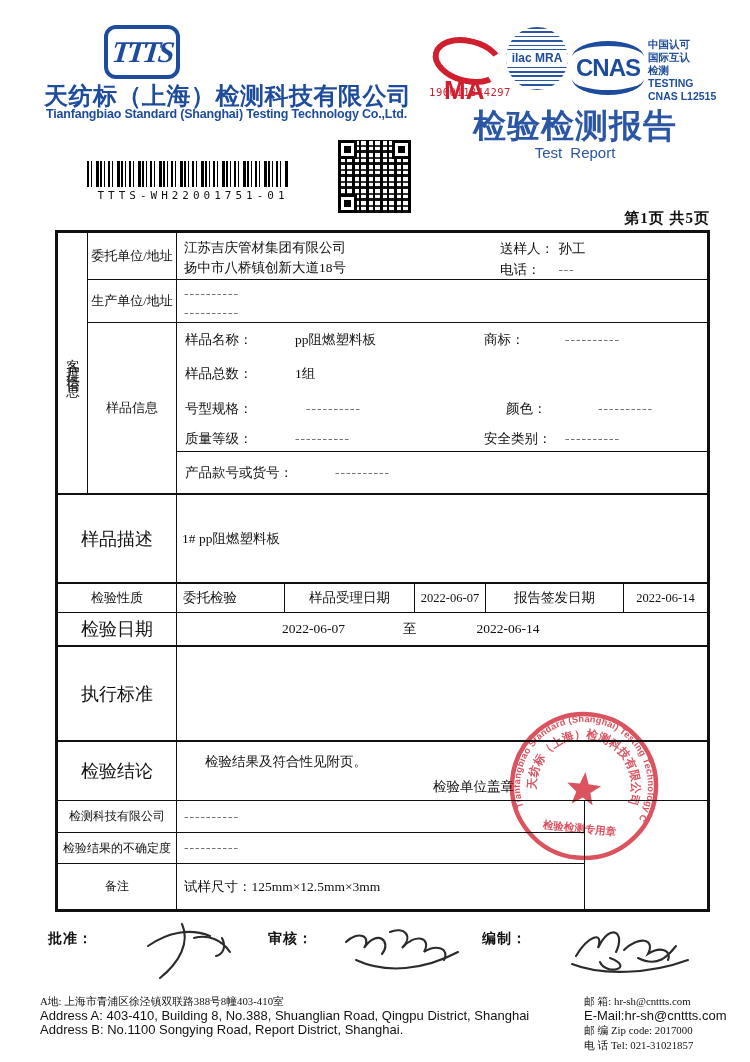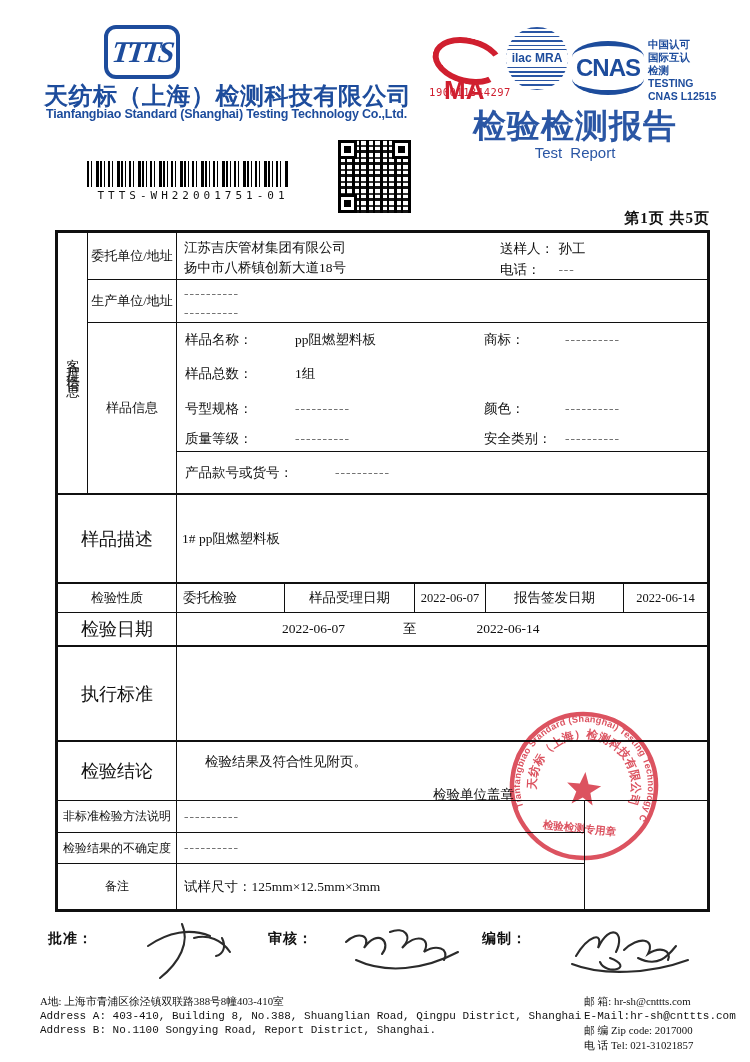--- a/index.html
+++ b/index.html
@@ -91,21 +91,21 @@
   .r1c { display:flex; padding-top:5px; }
   .r1-left { flex:1; padding-left:7px; line-height:20px; }
   .r1-right { width:207px; line-height:21px; }
   .r-label { display:inline-block; width:55px; }
 
   .r2c { padding:4px 0 0 7px; line-height:19px; }
   .dash { color:#6e6e6e; letter-spacing:1px; }
 
   .si-rows { flex:1; display:flex; flex-direction:column; }
   .si-row { display:flex; align-items:center; padding-left:8px; }
-  .si-r1 { height:33px; } .si-r2 { height:36px;align-items:center; } .si-r3 { height:34px; } .si-r4 { height:25px; }
+  .si-r1 { height:33px; } .si-r2 { height:36px;align-items:center; } .si-r3 { height:34px;gap:11px; } .si-r4 { height:25px; }
   .si-r5 { flex:1; border-top:1px solid #101010; }
   .si-l { width:110px; } .si-v { width:189px; } .si-rl { width:81px; } .si-rv { flex:1; }
 
   .rowDesc { height:89px; border-top:2px solid #101010; }
   .labcol2 { width:119px; font-size:18px; }
   .desc-c { display:flex; align-items:center; padding-left:5px; }
 
   .rowNature { height:30px; border-top:2px solid #101010; }
   .rowNature .cell { display:flex; align-items:center; }
   .cN1 { width:119px; justify-content:center; font-size:13px; }
@@ -118,21 +118,21 @@
   .rowDate { height:33px; border-top:1px solid #101010; }
   .date-c { display:flex; align-items:center; }
   .d1 { margin-left:105px; } .d2 { margin-left:58px; } .d3 { margin-left:60px; }
 
   .rowStd { height:95px; border-top:2px solid #101010; }
   .std-c { display:flex; align-items:center; padding-left:5px; }
 
   .rowConc { height:60px; border-top:2px solid #101010; }
   .conc-c { padding-top:11px; }
   .conc-line1 { padding-left:28px; }
-  .conc-line2 { margin-top:15px; padding-left:256px; }
+  .conc-line2 { margin-top:7px; padding-left:256px; }
 
   .groupB { flex:1; border-top:1px solid #101010; display:flex; }
   .gB-left { width:527px; border-right:1px solid #101010; display:flex; flex-direction:column; }
   .gB-right { flex:1; }
   .rowB1 { height:32px; } .rowB2 { height:31px; } .rowB3 { flex:1; }
   .labcol3 { width:119px; font-size:12px; }
   .bval { display:flex; align-items:center; padding-left:7px; }
 
   
   .stamp { left:496px; top:698px; width:176px; height:176px; opacity:0.9;
@@ -144,21 +144,21 @@
   .lbl-review { left:268px; top:930px; }
   .lbl-prepare { left:482px; top:930px; }
   .sig-svg { position:absolute; }
   .sig1 { left:138px; top:912px; }
   .sig2 { left:338px; top:912px; }
   .sig3 { left:566px; top:910px; }
 
   
   .footer-left { left:40px; top:994px; width:540px; font-size:10.8px; line-height:14.5px; white-space:nowrap; }
   .footer-right { left:584px; top:994px; width:160px; font-size:10.8px; line-height:14.5px; white-space:nowrap; }
-  .mono { font-family:Liberation Mono, monospace; font-size:11px; }
+  .mono { font-family:Liberation Sans, sans-serif; font-size:13px; }
 </style>
 </head>
 <body>
 
 <div class="page">
 
   <div class="abs ttts-box">
     <span class="ttts-text">TTTS</span>
   </div>
   <div class="abs company-zh">天纺标（上海）检测科技有限公司</div>
@@ -302,21 +302,21 @@
       <div class="cell labcol2 br lab">检验结论</div>
       <div class="cell content conc-c">
         <div class="conc-line1">检验结果及符合性见附页。</div>
         <div class="conc-line2">检验单位盖章</div>
       </div>
     </div>
 
     <div class="groupB">
       <div class="gB-left">
         <div class="tr rowB1 bb">
-          <div class="cell labcol3 br lab">非标准检验方法说明</div>
+          <div class="cell labcol3 br lab">检测科技有限公司</div>
           <div class="cell content bval dash">----------</div>
         </div>
         <div class="tr rowB2 bb">
           <div class="cell labcol3 br lab">检验结果的不确定度</div>
           <div class="cell content bval dash">----------</div>
         </div>
         <div class="tr rowB3">
           <div class="cell labcol3 br lab">备注</div>
           <div class="cell content bval">试样尺寸：125mm×12.5mm×3mm</div>
         </div>

